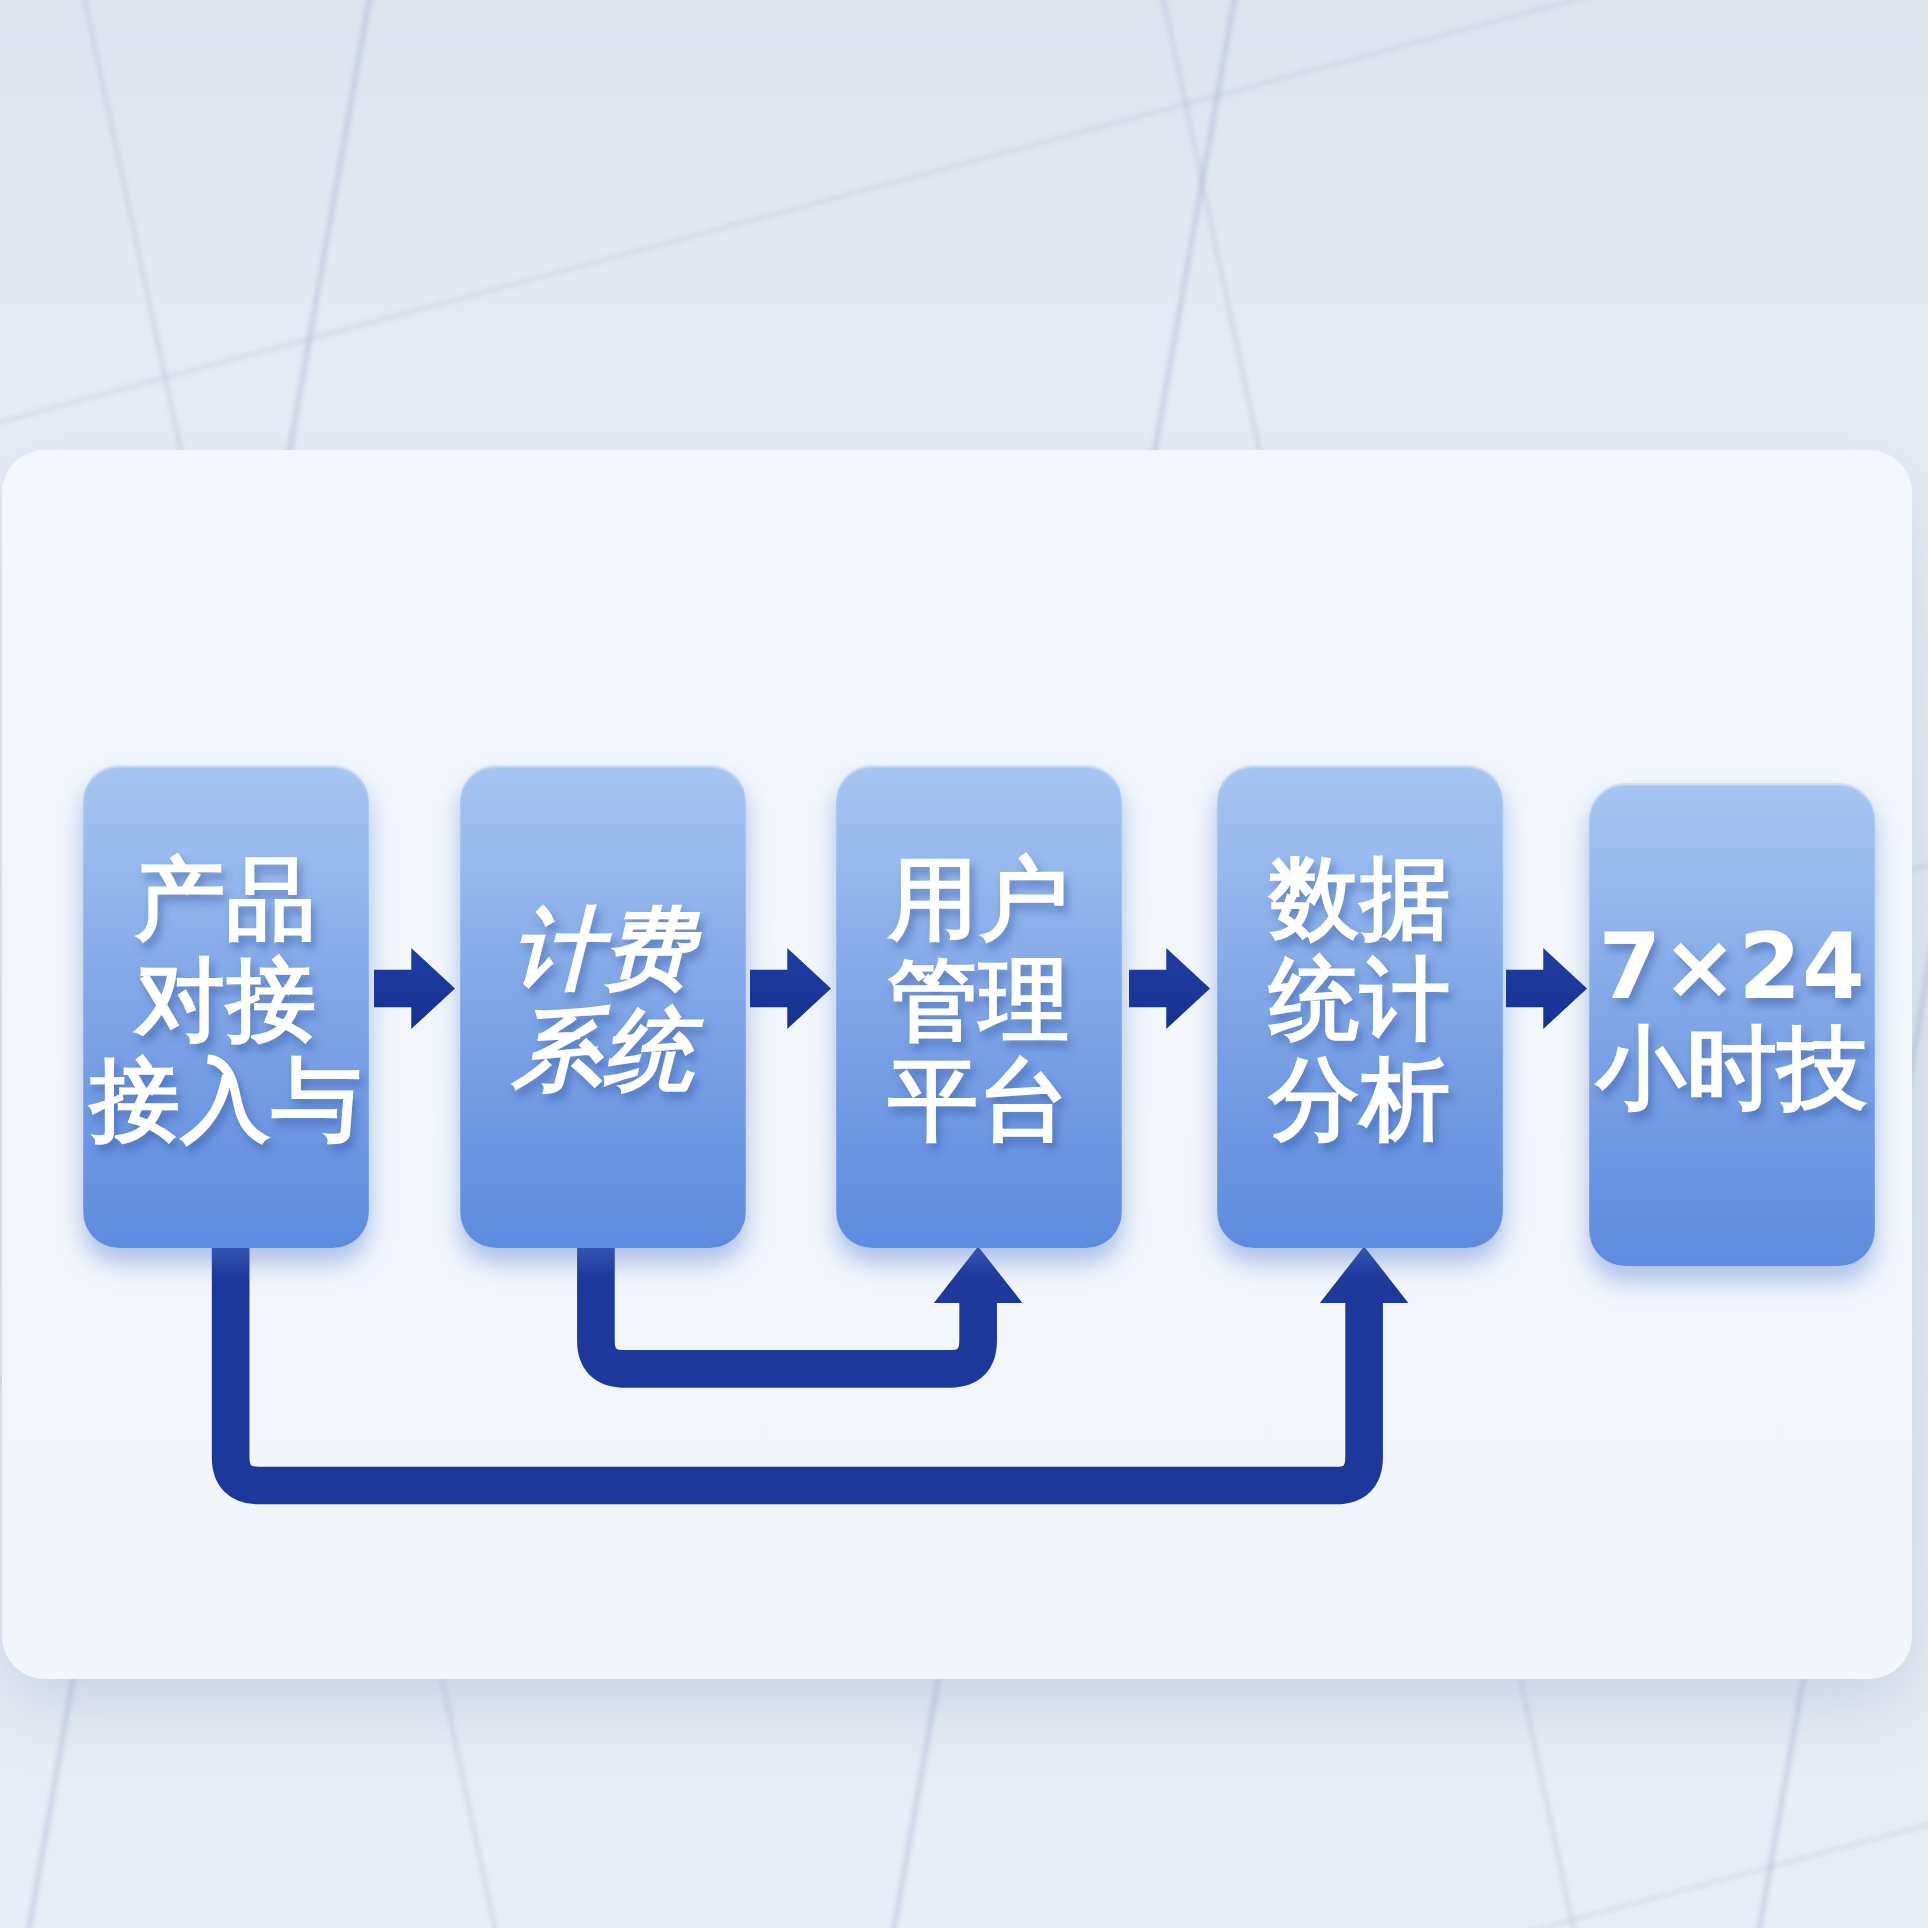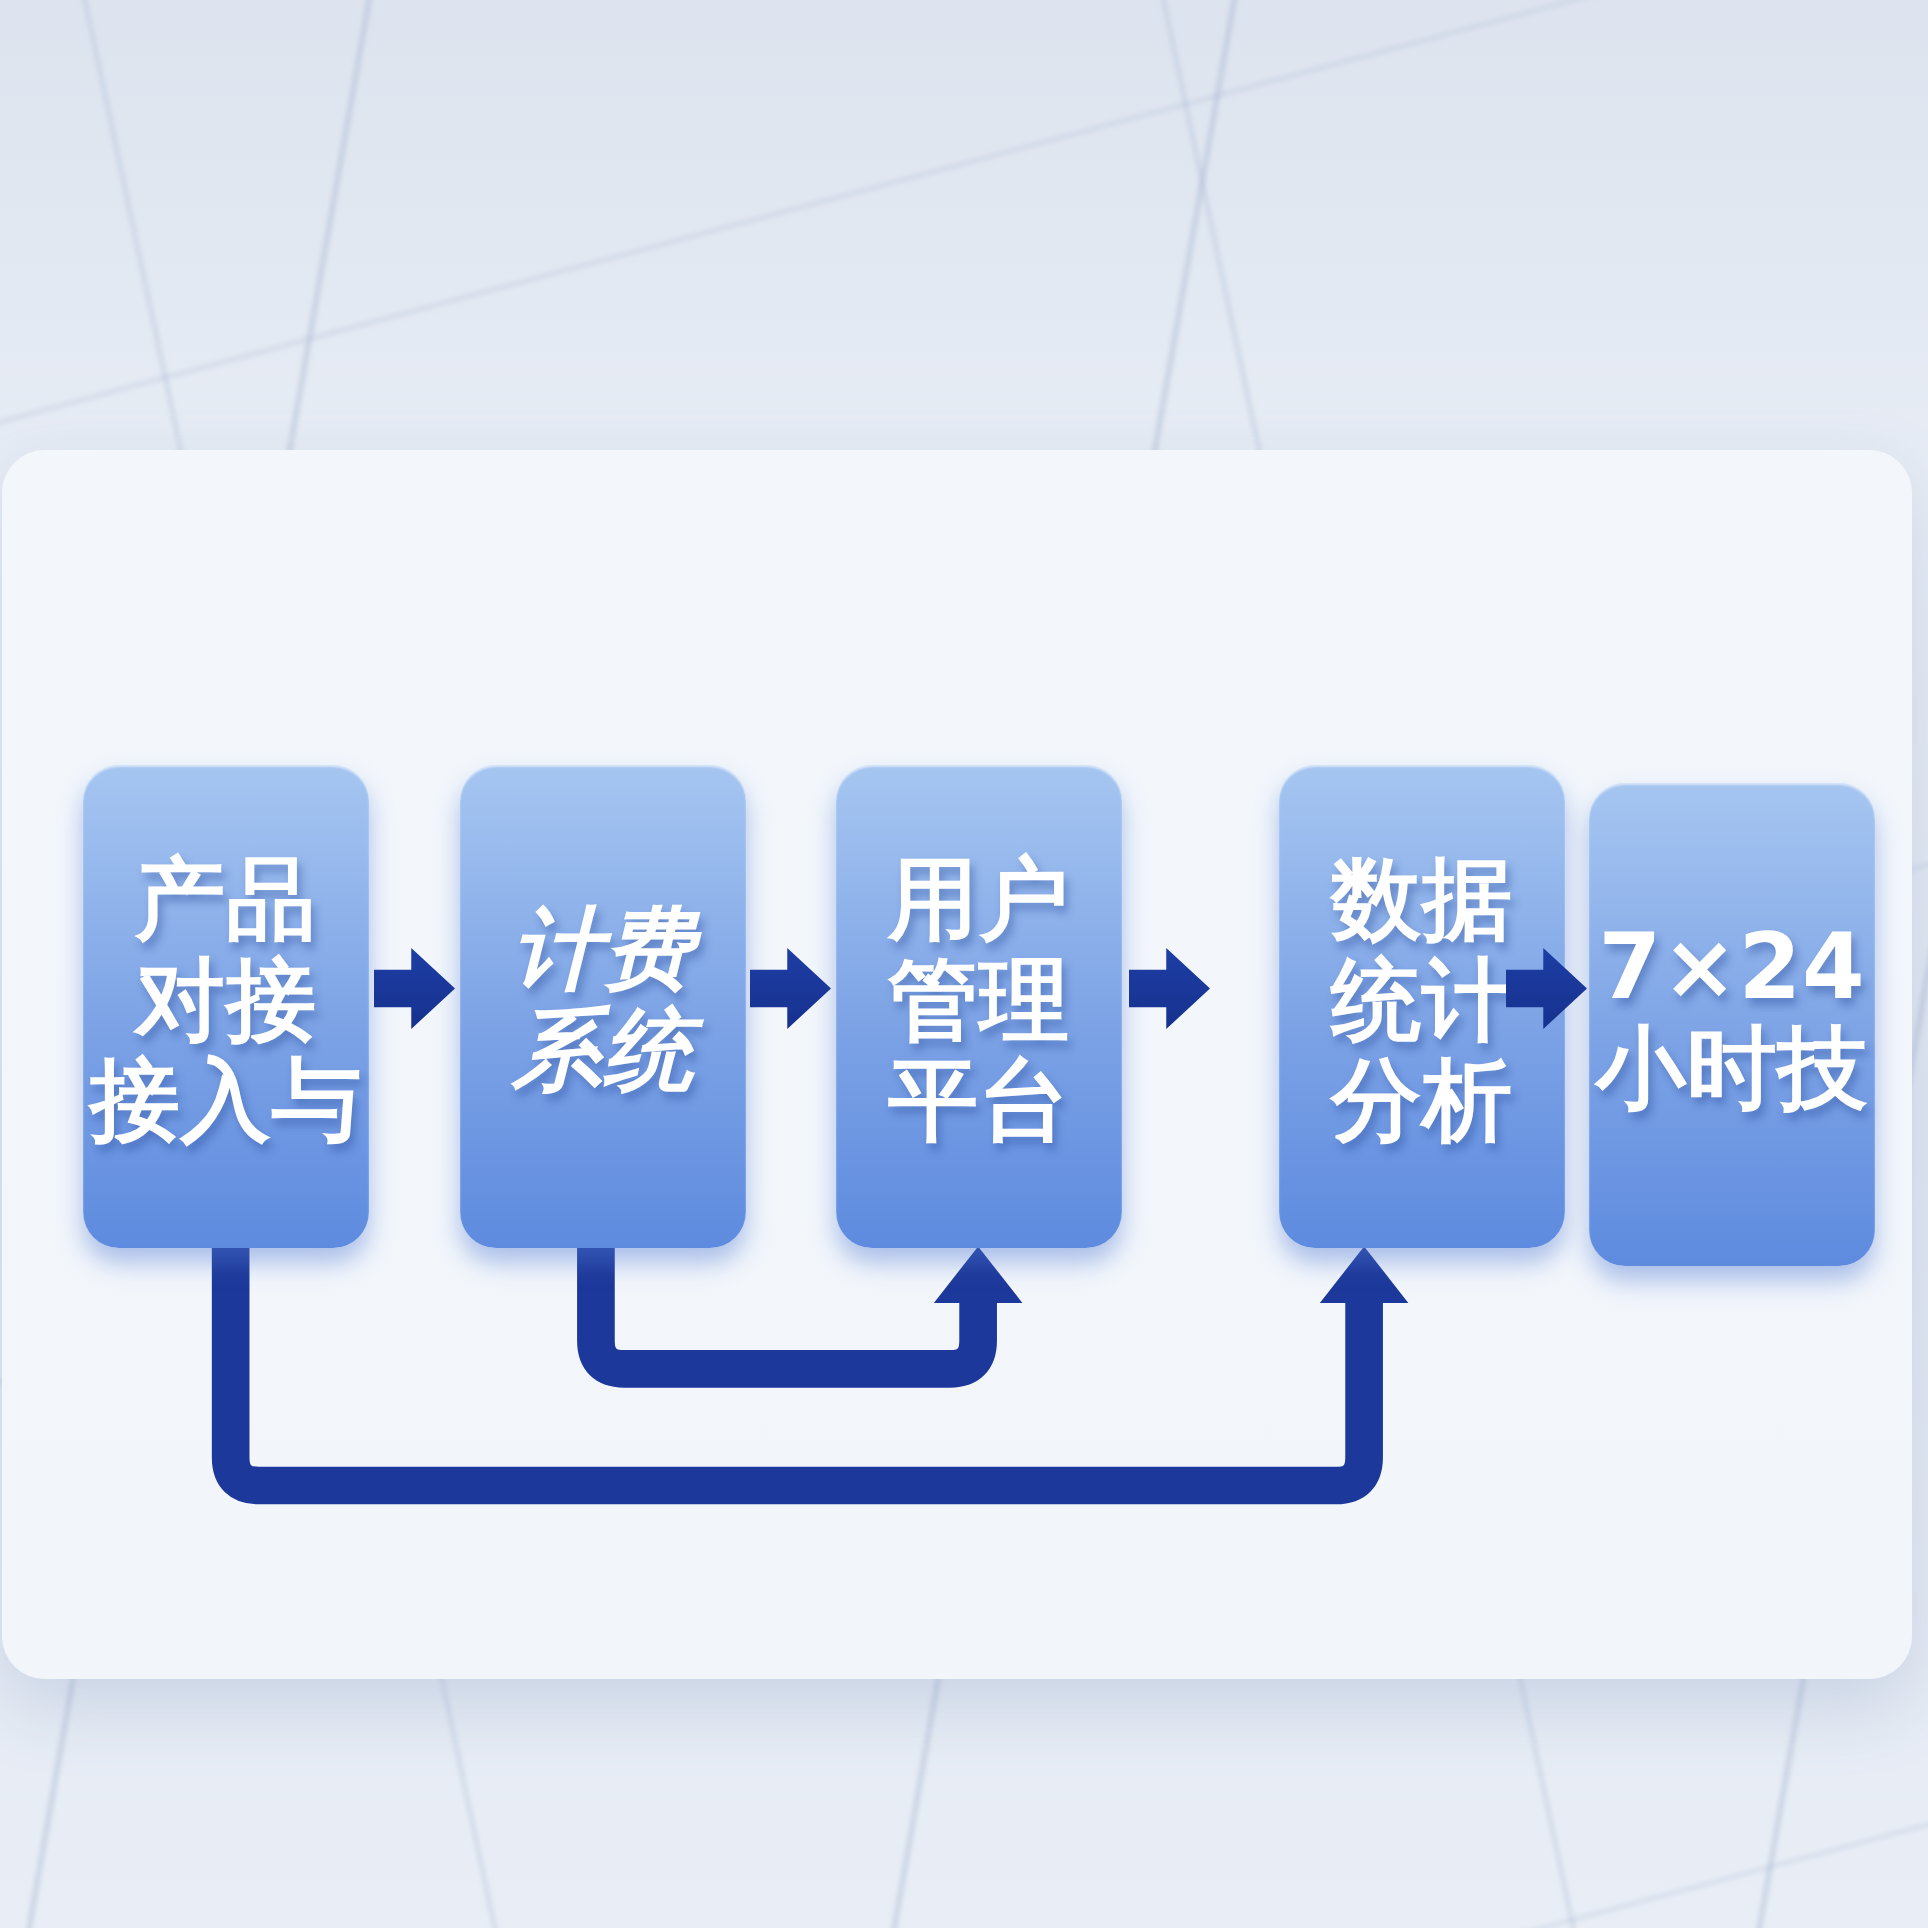--- a/index.html
+++ b/index.html
@@ -36,21 +36,21 @@
     display:flex;flex-direction:column;align-items:center;justify-content:center;
     padding-bottom:13px;box-sizing:border-box;
   }
   .box-line{
     color:var(--text,#ffffff);
     font-size:90px;font-weight:700;line-height:1.12;
     letter-spacing:0.9px;white-space:nowrap;
     text-shadow:3.8px 6.6px 8.5px rgba(35,70,150,.40);
   }
   #box1{left:71px;margin-left:12px;}  #box2{left:460px;font-style:italic;}  #box3{left:836px;align-items:center;}
-  #box4{left:1279px;} #box5{left:1589px;margin-top:18px;}
+  #box4{left:1217px;font-family:Liberation Serif, serif;} #box5{left:1589px;margin-top:18px;}
   
   .fwd{
     position:absolute;top:948px;width:81px;height:81px;
     background:linear-gradient(180deg,var(--arrow-forward,#1e3ea4),#16318f);
     clip-path:polygon(0 27%,46% 27%,46% 0,100% 50%,46% 100%,46% 73%,0 73%);
   }
   #fwd1{left:374px;} #fwd2{left:750px;} #fwd3{left:1129px;} #fwd4{left:1506px;}
   
   .connectors{position:absolute;inset:0;pointer-events:none;}
   .u-path{stroke:var(--connector,#1c389a);stroke-width:40;fill:none;}

